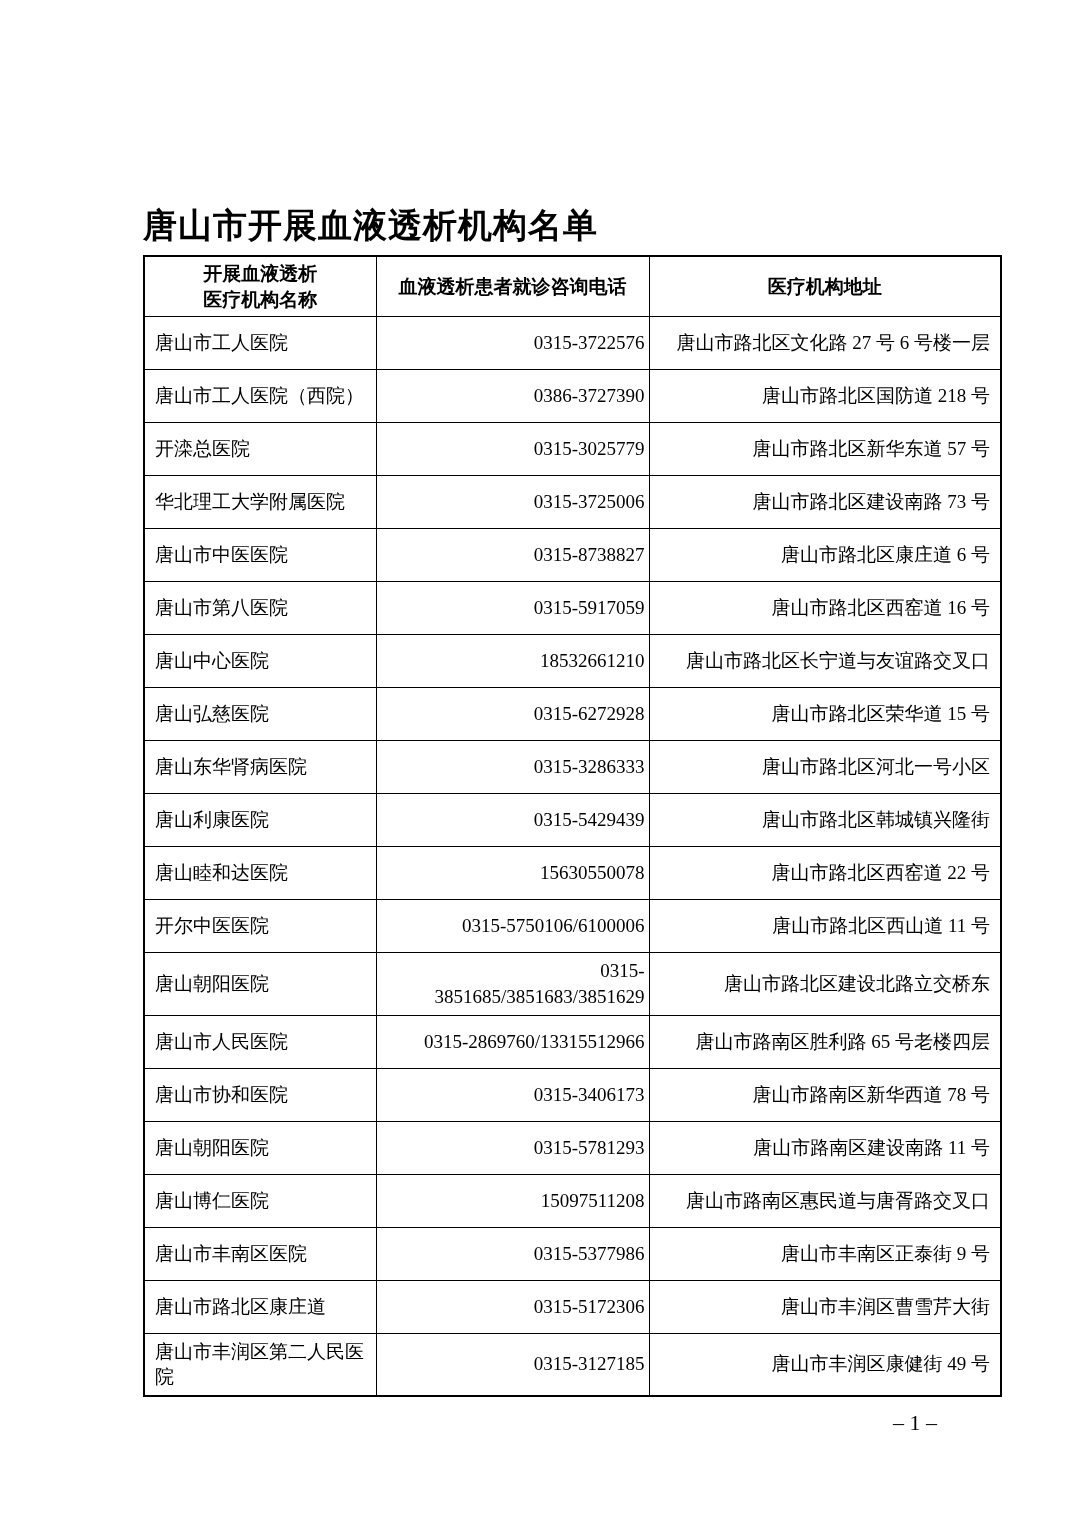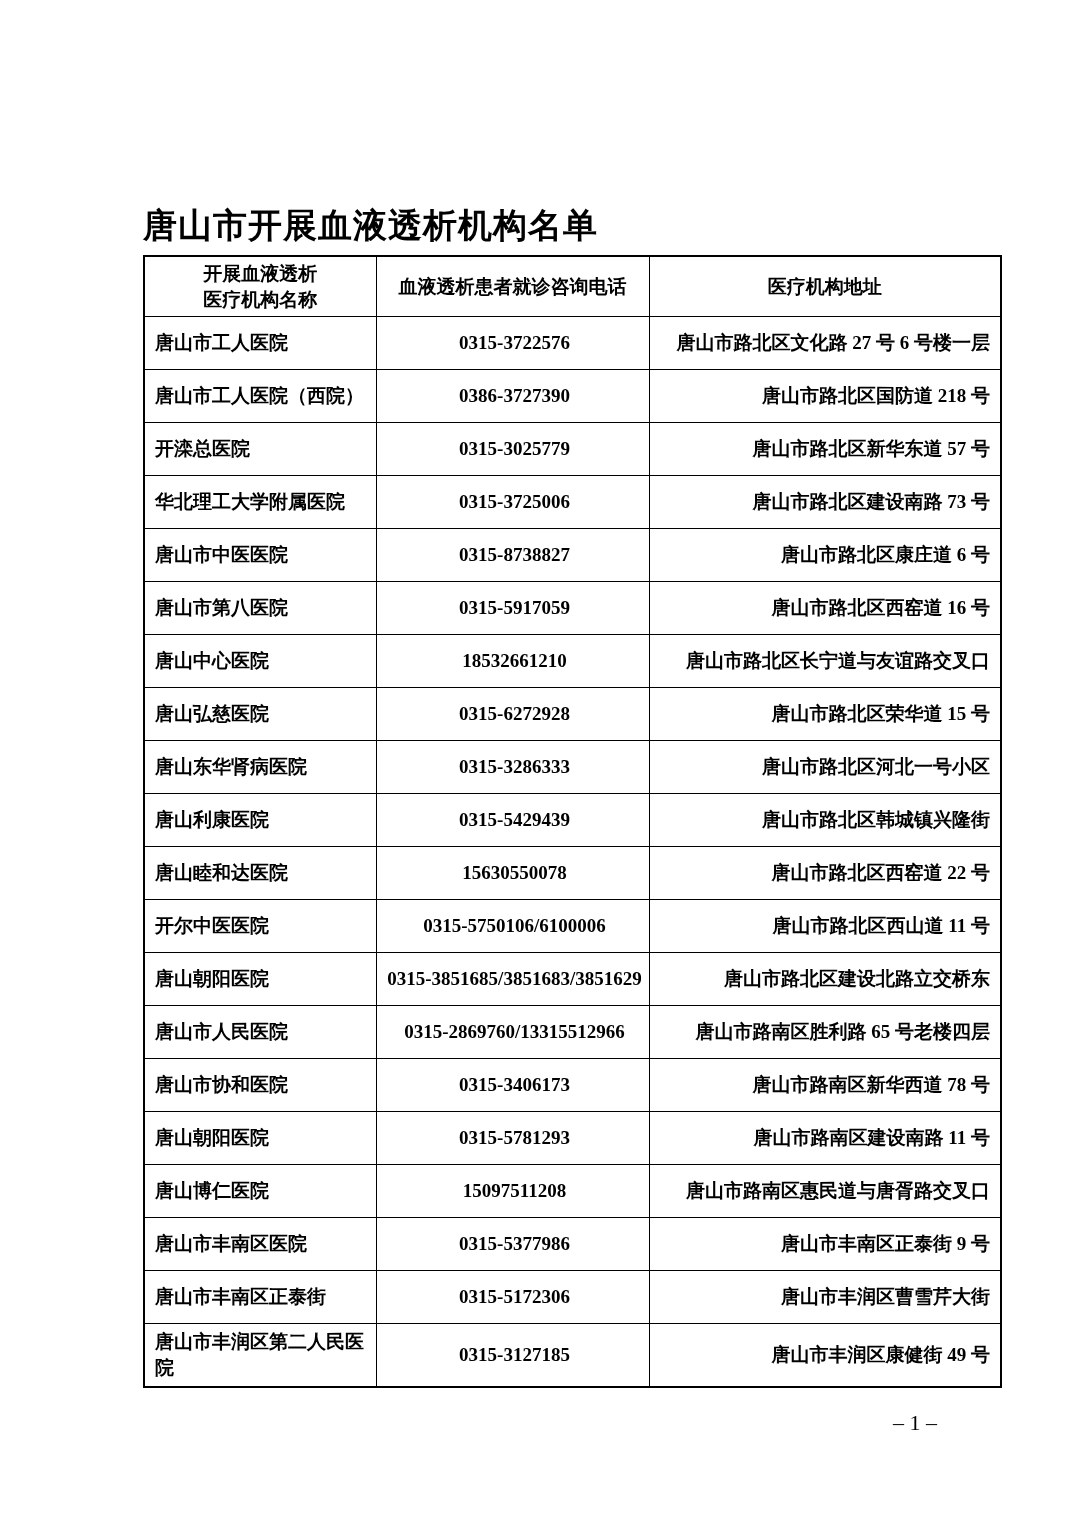--- a/index.html
+++ b/index.html
@@ -50,23 +50,23 @@
   .inst-table thead tr { height: 58px; padding-left: 27px; }
   .inst-table th {
     font-family: "Liberation Sans", "DejaVu Sans", sans-serif;
     font-weight: bold;
     font-size: 19px;
     text-align: center;
     padding: 4px 6px;
   }
   .inst-table th.h-name { white-space: pre-line; }
   .inst-table tbody tr { height: 53px; }
-  .inst-table td { padding: 5px 10px; font-weight: bold; }
+  .inst-table td { padding: 5px 10px; }
   .inst-table td.cell-name  { text-align: left; }
-  .inst-table td.cell-phone { text-align: center; padding-left: 8px; padding-right: 4px; margin-left: 48px; }
+  .inst-table td.cell-phone { text-align: right; padding-left: 16px; padding-right: 4px; margin-left: 48px; }
   .inst-table td.cell-addr  { text-align: right; }
   .page-number {
     position: absolute;
     top: 1410px;
     left: 855px;
     width: 120px;
     text-align: center;
     font-size: 22px;
     font-family: "Liberation Serif", "DejaVu Serif", serif;
   }
@@ -178,21 +178,21 @@
           <td class="cell-name">唐山博仁医院</td>
           <td class="cell-phone">15097511208</td>
           <td class="cell-addr">唐山市路南区惠民道与唐胥路交叉口</td>
         </tr>
         <tr>
           <td class="cell-name">唐山市丰南区医院</td>
           <td class="cell-phone">0315-5377986</td>
           <td class="cell-addr">唐山市丰南区正泰街 9 号</td>
         </tr>
         <tr>
-          <td class="cell-name">唐山市丰南区正泰街</td>
+          <td class="cell-name">唐山市路北区康庄道</td>
           <td class="cell-phone">0315-5172306</td>
           <td class="cell-addr">唐山市丰润区曹雪芹大街</td>
         </tr>
         <tr>
           <td class="cell-name">唐山市丰润区第二人民医院</td>
           <td class="cell-phone">0315-3127185</td>
           <td class="cell-addr">唐山市丰润区康健街 49 号</td>
         </tr>
       </tbody>
     </table>

